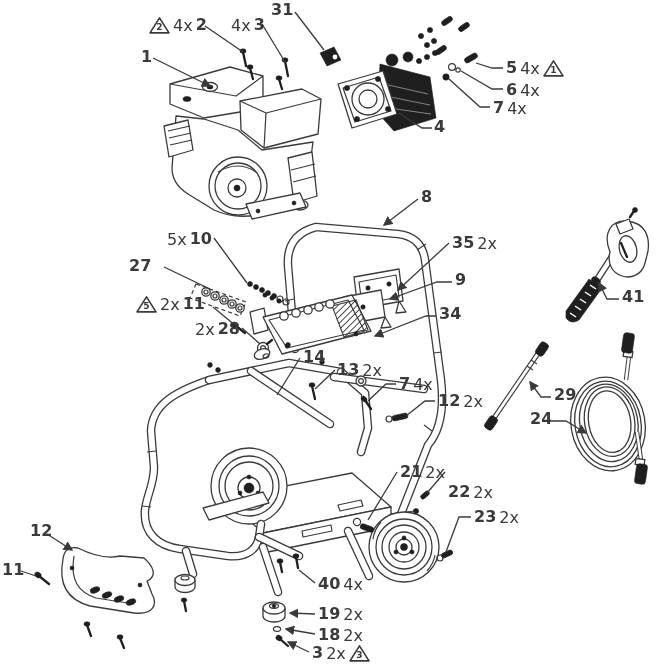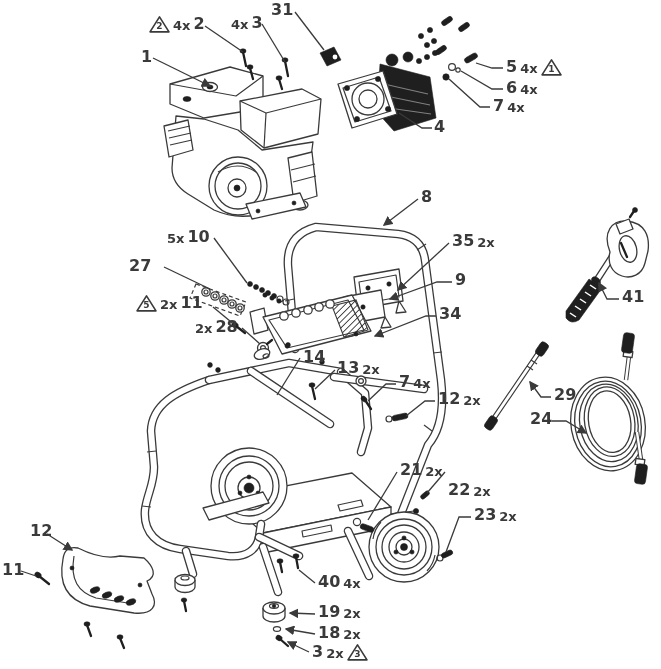--- a/index.html
+++ b/index.html
@@ -2,21 +2,21 @@
 <html><head>
 <meta charset="utf-8">
 <style>
   html,body{margin:0;padding:0;background:#fff;}
   #stage{position:relative;width:661px;height:669px;background:#fff;overflow:hidden;
          font-family:"DejaVu Sans",sans-serif;}
   #diagram{position:absolute;left:0;top:0;}
   .callout{position:absolute;display:flex;align-items:center;gap:3px;color:#3a3a3a;
            white-space:nowrap;z-index:5;}
   .num{font-size:16px;font-weight:700;line-height:1;}
-  .qty{font-size:13px;font-weight:700;line-height:1;padding-top:3px;}
+  .qty{font-size:16px;font-weight:400;line-height:1;padding-top:3px;}
   .tri{width:21px;height:18px;flex:0 0 auto;}
   .tri polygon{fill:none;stroke:#3a3a3a;stroke-width:1.7;stroke-linejoin:round;}
   .tri text{font-family:"DejaVu Sans",sans-serif;font-size:9.5px;font-weight:700;
             fill:#3a3a3a;text-anchor:middle;}
   
   .wf{fill:#fff;stroke:#3a3a3a;stroke-width:1.3;stroke-linejoin:round;}
   .ln{fill:none;stroke:#3a3a3a;stroke-width:1.2;stroke-linejoin:round;}
   .df{fill:#1f1f1f;stroke:#1f1f1f;stroke-width:0.6;}
   .bln{stroke:#1f1f1f;stroke-width:2.3;stroke-linecap:round;}
   .to{fill:none;stroke:#3a3a3a;stroke-width:8.6;stroke-linecap:round;stroke-linejoin:round;}

